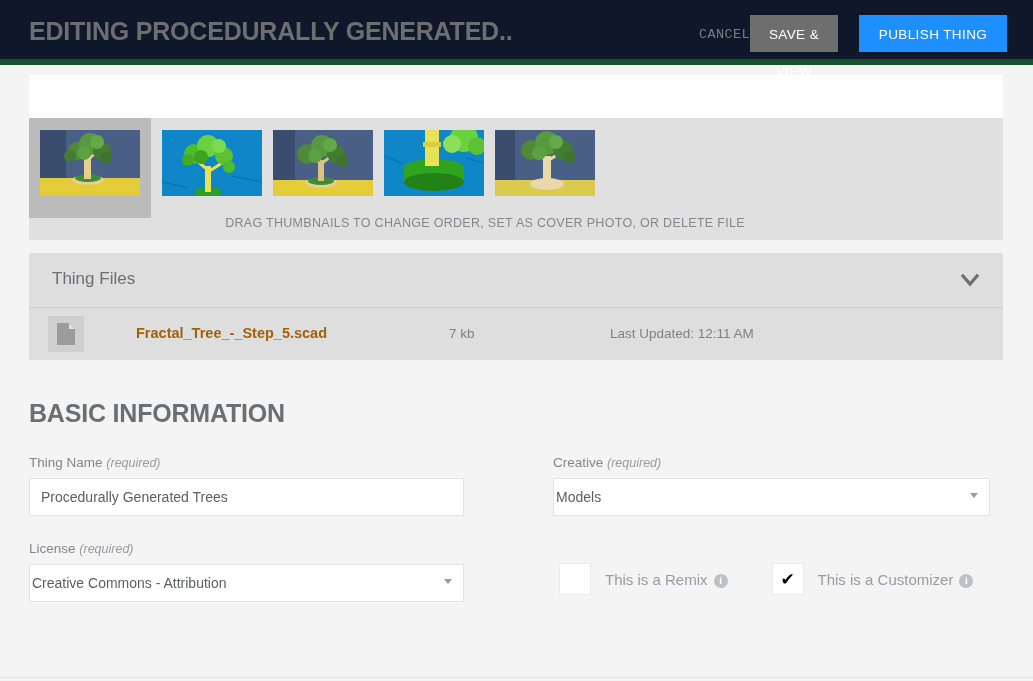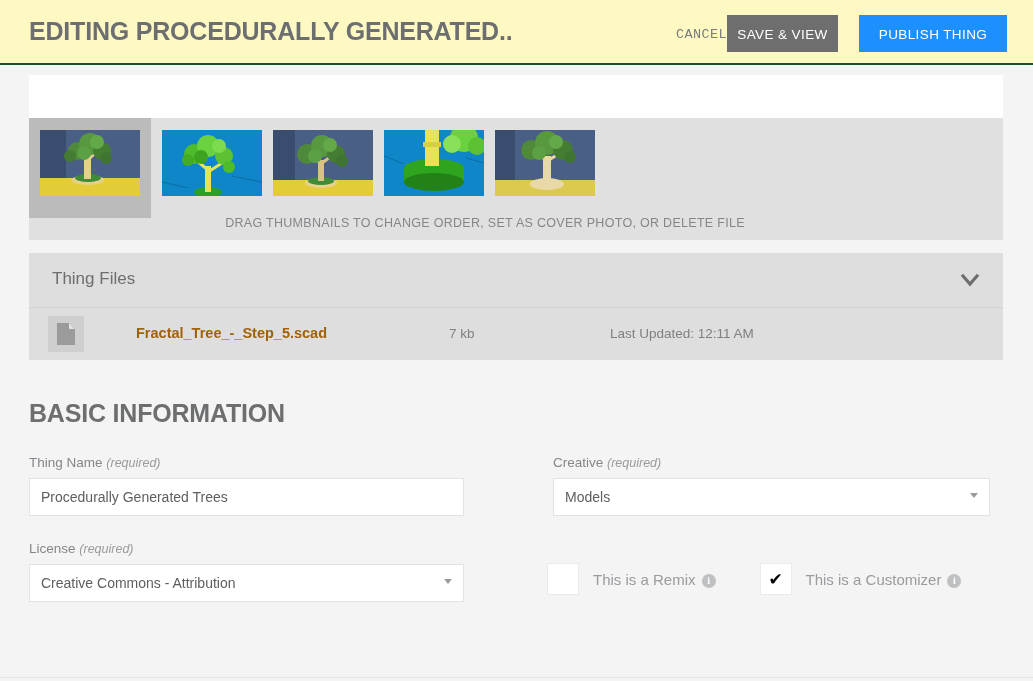--- a/index.html
+++ b/index.html
@@ -15,22 +15,22 @@
     overflow: hidden;
     position: relative;
   }
 
   
   .header {
     position: absolute;
     left: 0; top: 0;
     width: 1033px;
     height: 65px;
-    background: #fef9c3;
-    border-bottom: 2px solid #14532d;
+    background: #0f172a;
+    border-bottom: 6px solid #14532d;
     box-sizing: border-box;
   }
   .header-title {
     position: absolute;
     left: 29px;
     top: 17px;
     font-size: 25px;
     font-weight: bold;
     letter-spacing: -0.2px;
     color: #6d6e70;
@@ -53,21 +53,21 @@
     margin-top: 12px;
     cursor: pointer;
     font-family: Liberation Mono, monospace;
   }
   .btn-save {
     background: #6e6e6e;
     color: #ffffff;
     font-size: 13.5px;
     letter-spacing: 0.4px;
     border: none;
-    width: 111px;
+    width: 88px;
     height: 37px;
     line-height: 37px;
     text-align: center;
     cursor: pointer;
     font-family: inherit;
     margin-right: 21px;
   }
   .btn-publish {
     background: #1e8fff;
     color: #ffffff;
@@ -256,40 +256,40 @@
     height: 38px;
   }
   .select-wrap.wide { width: 437px; }
   .select-box {
     width: 100%;
     height: 38px;
     box-sizing: border-box;
     border: 1px solid #e3e3e3;
     background: #ffffff;
     line-height: 36px;
-    padding: 0 11px;
+    padding: 0 2px;
     font-size: 14px;
     color: #5d5e60;
     cursor: pointer;
   }
   .caret {
     position: absolute;
     right: 12px;
     top: 15px;
     width: 0; height: 0;
     border-left: 4px solid transparent;
     border-right: 4px solid transparent;
     border-top: 5px solid #9a9b9e;
     pointer-events: none;
   }
 
   
   .checkrow {
     position: absolute;
-    left: 547px;
+    left: 559px;
     top: 113px;
     display: flex;
   }
   .checkgroup {
     display: flex;
     align-items: center;
   }
   .checkgroup + .checkgroup { margin-left: 44px; }
   .checkbox {
     width: 32px;

